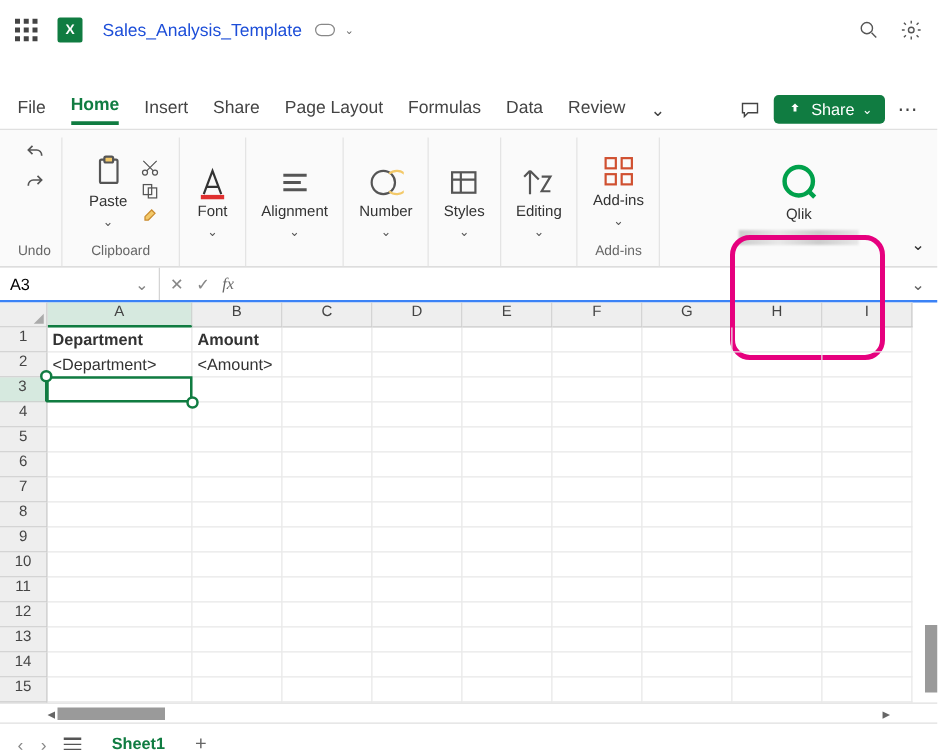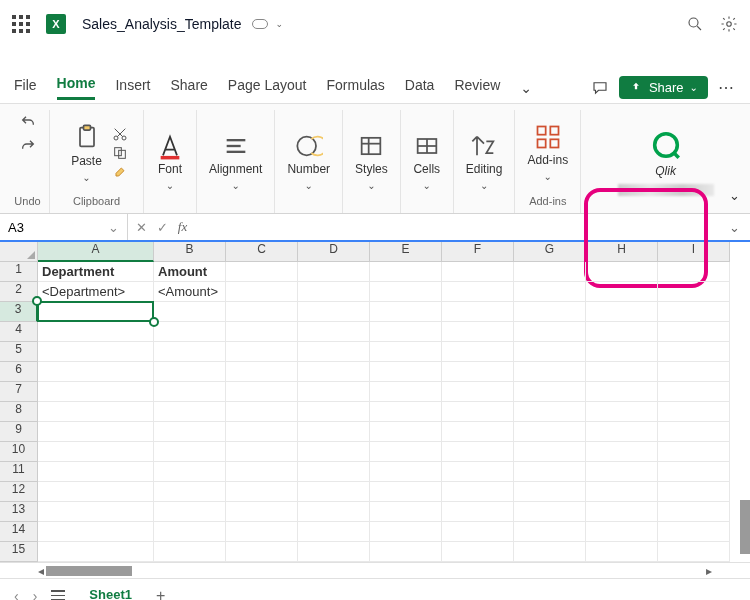--- a/index.html
+++ b/index.html
@@ -2,21 +2,21 @@
 <html><head>
 <meta charset="utf-8">
 <style>
 * { box-sizing: border-box; margin: 0; padding: 0; font-family: "Segoe UI", Arial, sans-serif; }
 body { width: 750px; height: 600px; background: #fff; overflow: hidden; font-size: 13px; color: #333; position: relative; }
 
 .topbar { height: 48px; display: flex; align-items: center; padding: 0 12px; gap: 16px; }
 .app-launcher { width: 18px; height: 18px; display: grid; grid-template-columns: repeat(3,4px); grid-template-rows: repeat(3,4px); gap: 3px; }
 .app-launcher span { background:#444; width:4px; height:4px; }
 .xl-icon { width:20px; height:20px; background:#107c41; color:#fff; display:flex; align-items:center; justify-content:center; font-size:11px; font-weight:bold; border-radius:2px; }
-.doc-title { font-size:14px; color:#0f172a; }
+.doc-title { font-size:14px; color:#1d4ed8; }
 .cloud-icon { width:16px; height:10px; border:1.5px solid #888; border-radius:8px; position:relative; margin-left:-6px; }
 .cloud-caret { font-size:9px; color:#666; margin-left:-8px; }
 .spacer { flex:1; }
 .search-icon svg, .gear-icon svg { width:18px; height:18px; stroke:#555; fill:none; stroke-width:1.5; }
 
 .tabs { height:32px; display:flex; align-items:center; padding:0 14px; gap:20px; font-size:14px; border-bottom:1px solid #e0e0e0;margin-top:24px; }
 .tabs .tab { color:#444; padding-bottom:6px; cursor:pointer; }
 .tabs .tab.active { color:#107c41; font-weight:600; border-bottom:3px solid #107c41; }
 .tabs .more { color:#444; }
 .tabs-right { margin-left:auto; display:flex; align-items:center; gap:10px; }
@@ -238,33 +238,20 @@
           </svg>
     <span>Styles</span>
           <span class="caret-down"></span>
         </div>
       </div>
     </div>
   <div class="rgroup">
       <div class="icons">
         <div class="ricon">
     <svg width="28" height="28" viewBox="0 0 24 24" fill="none" stroke="#555" stroke-width="1.5">
-            <rect x="4" y="6" width="16" height="12"></rect>
-            <line x1="4" y1="12" x2="20" y2="12"></line>
-            <line x1="12" y1="6" x2="12" y2="18"></line>
-          </svg>
-    <span>Cells</span>
-          <span class="caret-down"></span>
-        </div>
-      </div>
-    </div>
-  <div class="rgroup">
-      <div class="icons">
-        <div class="ricon">
-    <svg width="28" height="28" viewBox="0 0 24 24" fill="none" stroke="#555" stroke-width="1.5">
             <path d="M6 4v16M6 4l6 6M6 4l-4 4"></path>
             <path d="M14 8h6l-6 10h6"></path>
           </svg>
     <span>Editing</span>
           <span class="caret-down"></span>
         </div>
       </div>
     </div>
   <div class="rgroup">
       <div class="icons">
@@ -274,21 +261,21 @@
             <rect x="14" y="3" width="7" height="7"></rect>
             <rect x="3" y="14" width="7" height="7"></rect>
             <rect x="14" y="14" width="7" height="7"></rect>
           </svg>
     <span>Add-ins</span>
           <span class="caret-down"></span>
         </div>
       </div>
     <div class="glabel">Add-ins</div>
     </div>
-  <div class="rgroup last" style="flex:1;font-style:italic;">
+  <div class="rgroup last" style="flex:1;">
       <div class="icons" style="width:100%;justify-content:center;">
         <div class="ricon">
     <svg width="34" height="34" viewBox="0 0 24 24" fill="none" stroke="#00a14b" stroke-width="2.5">
             <circle cx="12" cy="12" r="8"></circle>
             <line x1="17" y1="17" x2="21" y2="21"></line>
           </svg>
     <span>Qlik</span>
     <div style="width:96px;height:12px;background:linear-gradient(90deg,#ccc,#e8e8e8,#ccc,#e8e8e8);margin-top:4px;filter:blur(1px);"></div>
   </div>
       </div>

